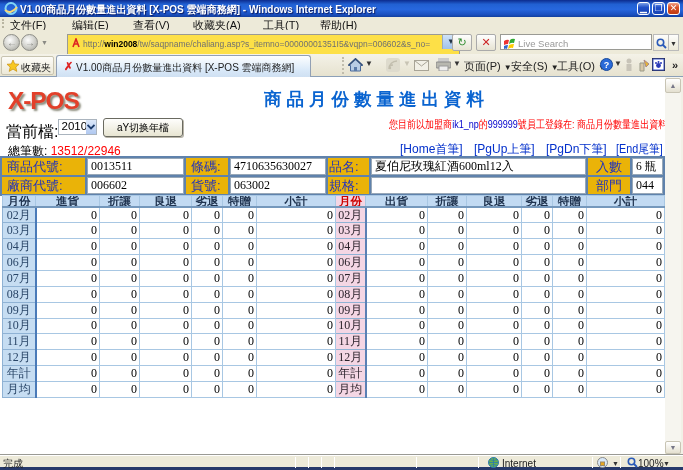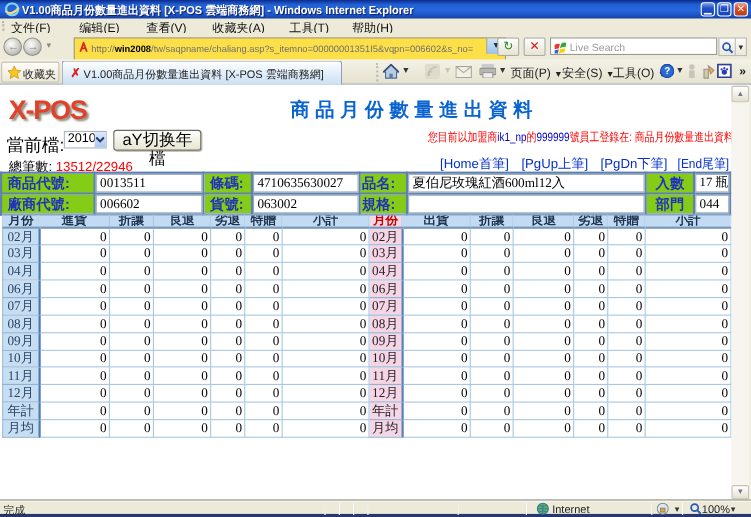--- a/index.html
+++ b/index.html
@@ -64,31 +64,31 @@
 
 #logo { position:absolute; left:8px; top:10px; font-size:24.5px; font-weight:900; color:#e2402a;
   letter-spacing:-1.1px; text-shadow:2px 2px 2px #8a8a7a; }
 #pagetitle { position:absolute; left:264px; top:10px; font-size:17.5px; font-weight:bold; color:#0a64d0;
   letter-spacing:5px; white-space:nowrap; }
 #logintext { position:absolute; left:389px; top:40px; font-size:11px; color:#f00; white-space:nowrap; transform:scaleX(0.82); transform-origin:0 0; }
 #lbl-yr { position:absolute; left:6px; top:44.5px; font-size:16px; color:#000; }
 #sel-yr { position:absolute; left:57.5px; top:42px; width:39px; height:15.5px; border:1px solid #aab4be; background:#fff; font-size:11.5px; }
 #sel-arr { position:absolute; right:0px; top:0px; width:10px; height:13.5px; background:linear-gradient(180deg,#dce8fa,#b0c8f0); text-align:center; }
 #btn-yr { position:absolute; left:103px; top:40.5px; width:80px; height:19px; border:1.5px solid #6a6a60;
-  border-radius:3px; background:linear-gradient(180deg,#fefefc,#e8e5d2); font-size:15px; text-align:center; line-height:17px; box-shadow:1px 1px 0 #b8b4a8; }
+  border-radius:3px; background:linear-gradient(180deg,#fefefc,#e8e5d2); font-size:10px; text-align:center; line-height:17px; box-shadow:1px 1px 0 #b8b4a8; }
 #lbl-tot { position:absolute; left:8px; top:66px; font-size:12px; color:#000; }
 #lbl-tot b { color:#f00; font-weight:normal; }
 #navlinks { position:absolute; left:0px; top:64px; width:663px; font-size:12px; color:#0330cc; white-space:nowrap; }
 #navlinks span { position:absolute; top:0; }
 
 
 #formtbl { position:absolute; left:0px; top:79px; width:663px; border-collapse:collapse; table-layout:fixed;
   font-size:12px; }
 #formtbl td { border:2px solid #5f82ac; height:17.8px; line-height:16px; padding:0; overflow:hidden; white-space:nowrap; }
-#formtbl td.lb { background:#84cc16; color:#2233bb; font-weight:bold; padding-left:5px; font-size:13px; }
+#formtbl td.lb { background:#eab308; color:#2233bb; font-weight:normal; padding-left:5px; font-size:13px; }
 #formtbl td.vl { background:#fff; color:#000; font-family:"Liberation Serif",serif; }
 #formtbl td.vl .inbox { border:1px solid #98a8b8; height:17px; line-height:15px; padding-left:3px; }
 
 
 #bigtbl { position:absolute; left:2px; top:118px; width:662px; border-collapse:collapse; table-layout:fixed;
   font-size:12px; font-family:"Liberation Serif",serif;border-radius:24px; }
 #bigtbl td, #bigtbl th { border:1px solid #a8c7e3; padding:0; overflow:hidden; white-space:nowrap; line-height:13px; height:15.87px; }
 #bigtbl tr.hd th { height:10px; line-height:10px; }
 #bigtbl th.h { background:#c2daf2; color:#203450; font-weight:bold; font-size:11.5px; border-bottom:2px solid #7598bc; font-family:"Liberation Sans",sans-serif;}
 #bigtbl th.hp { background:#f4d6e4; color:#cc0000; }
@@ -261,21 +261,21 @@
       <td class="lb">條碼:</td>
           <td class="vl">
             <div class="inbox">4710635630027</div>
           </td>
       <td class="lb" style="padding-left:1px">品名:</td>
           <td class="vl">
             <div class="inbox">夏伯尼玫瑰紅酒600ml12入</div>
           </td>
       <td class="lb" style="text-align:center;padding-left:0">入數</td>
           <td class="vl">
-            <div class="inbox" style="font-size:11.5px">17 瓶</div>
+            <div class="inbox" style="font-size:11.5px">6 瓶</div>
           </td>
     </tr>
     <tr>
       <td class="lb">廠商代號:</td>
           <td class="vl">
             <div class="inbox">006602</div>
           </td>
       <td class="lb">貨號:</td>
           <td class="vl">
             <div class="inbox">063002</div>

